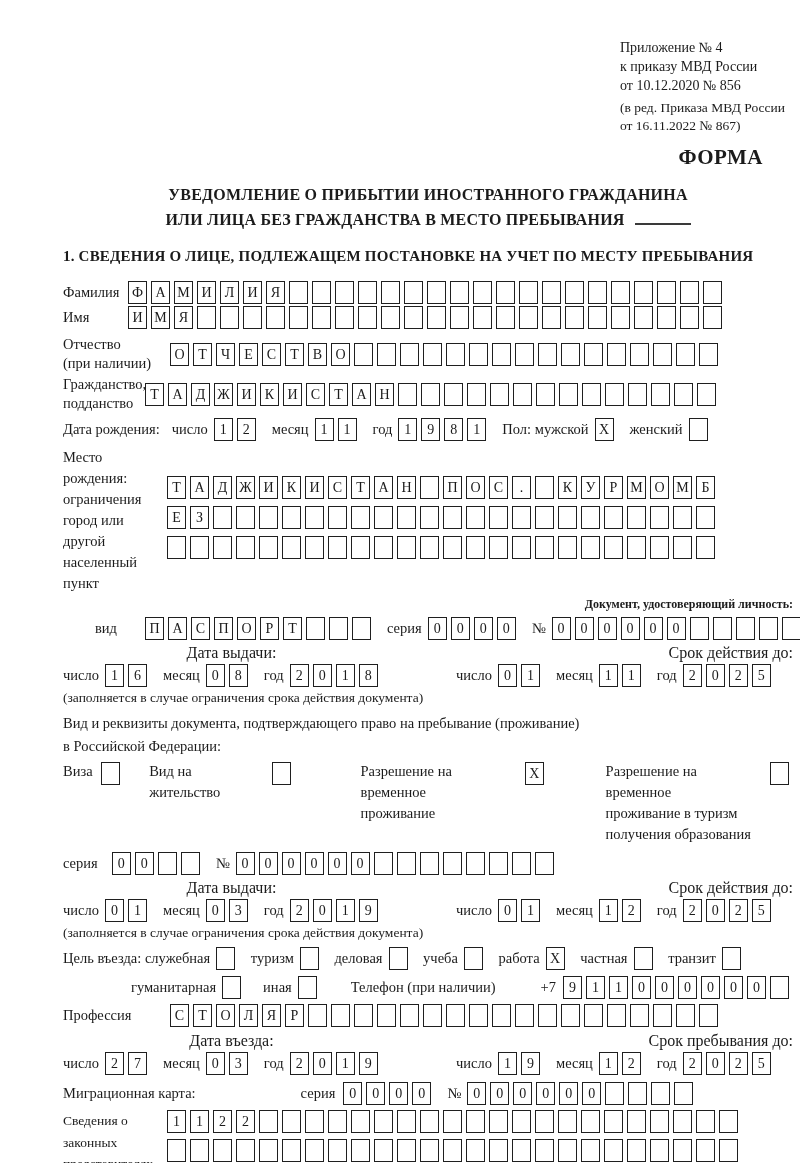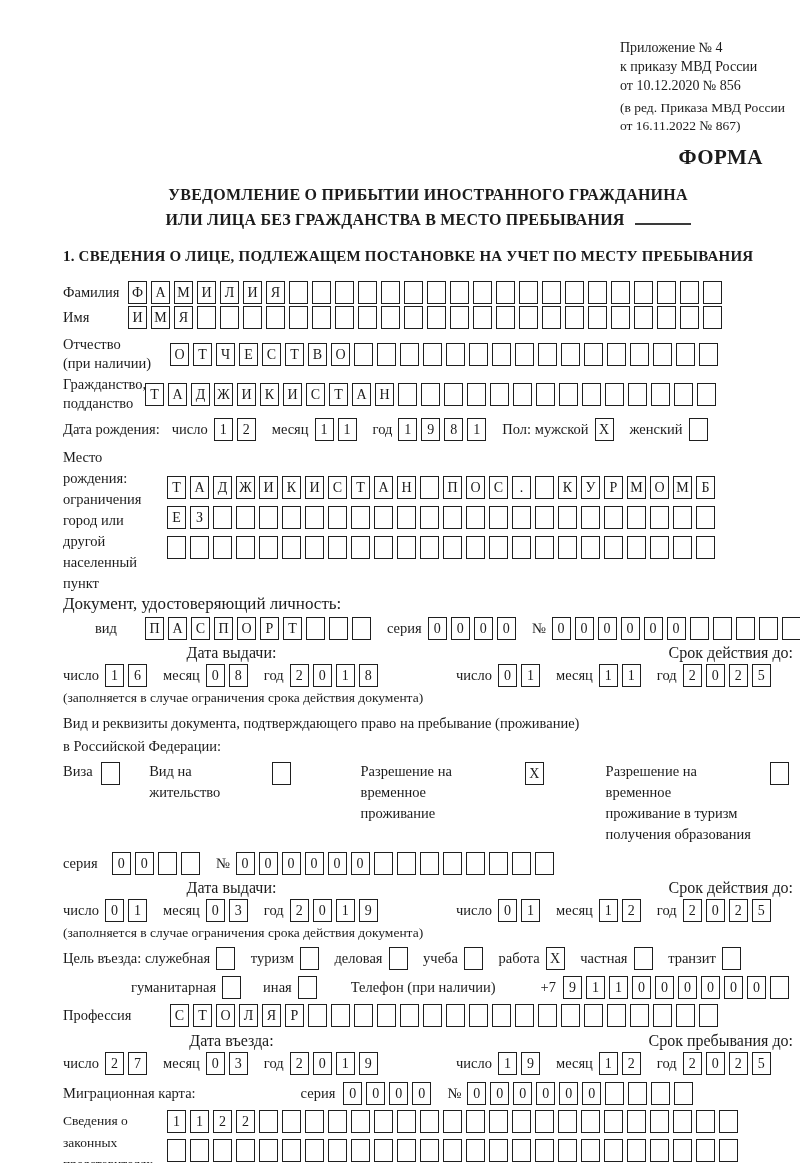--- a/index.html
+++ b/index.html
@@ -33,21 +33,21 @@
   .frow.top{align-items:center;}
   .flabel{flex:0 0 auto;}
   .w65{width:65px;} .w107{width:107px;} .w82{width:82px;} .w104{width:104px;}
   .mb2{margin-bottom:2px;} .mb4{margin-bottom:4px;} .mb5{margin-bottom:5px;}
   .mb6{margin-bottom:6px;} .mb7{margin-bottom:7px;}
   .mt14{margin-top:14px;}
   .label-lines{line-height:19px;font-size:14.5px;}
   .label-lines.lh21{line-height:21px;}
   .cellcol .cells{display:flex;margin-bottom:7px;}
 
-  .doc-heading{text-align:left;font-weight:normal;font-size:17px;line-height:20px;margin-bottom:3px;}
+  .doc-heading{text-align:right;font-weight:bold;font-size:12px;line-height:20px;margin-bottom:3px;}
 
   
   .dhead{display:flex;font-size:16px;line-height:18px;}
   .dhead .h1{width:340px;text-align:center;}
   .dhead .h2{width:340px;margin-left:56px;text-align:right;}
   .daterow{display:flex;align-items:center;font-size:14.5px;margin-top:2px;}
   .dgroup{display:inline-flex;align-items:center;width:340px;}
   .dgroup.right{margin-left:56px;}
   .dlbl{margin:0 6px 0 12px;}
   .dlbl.first{margin-left:0;}

